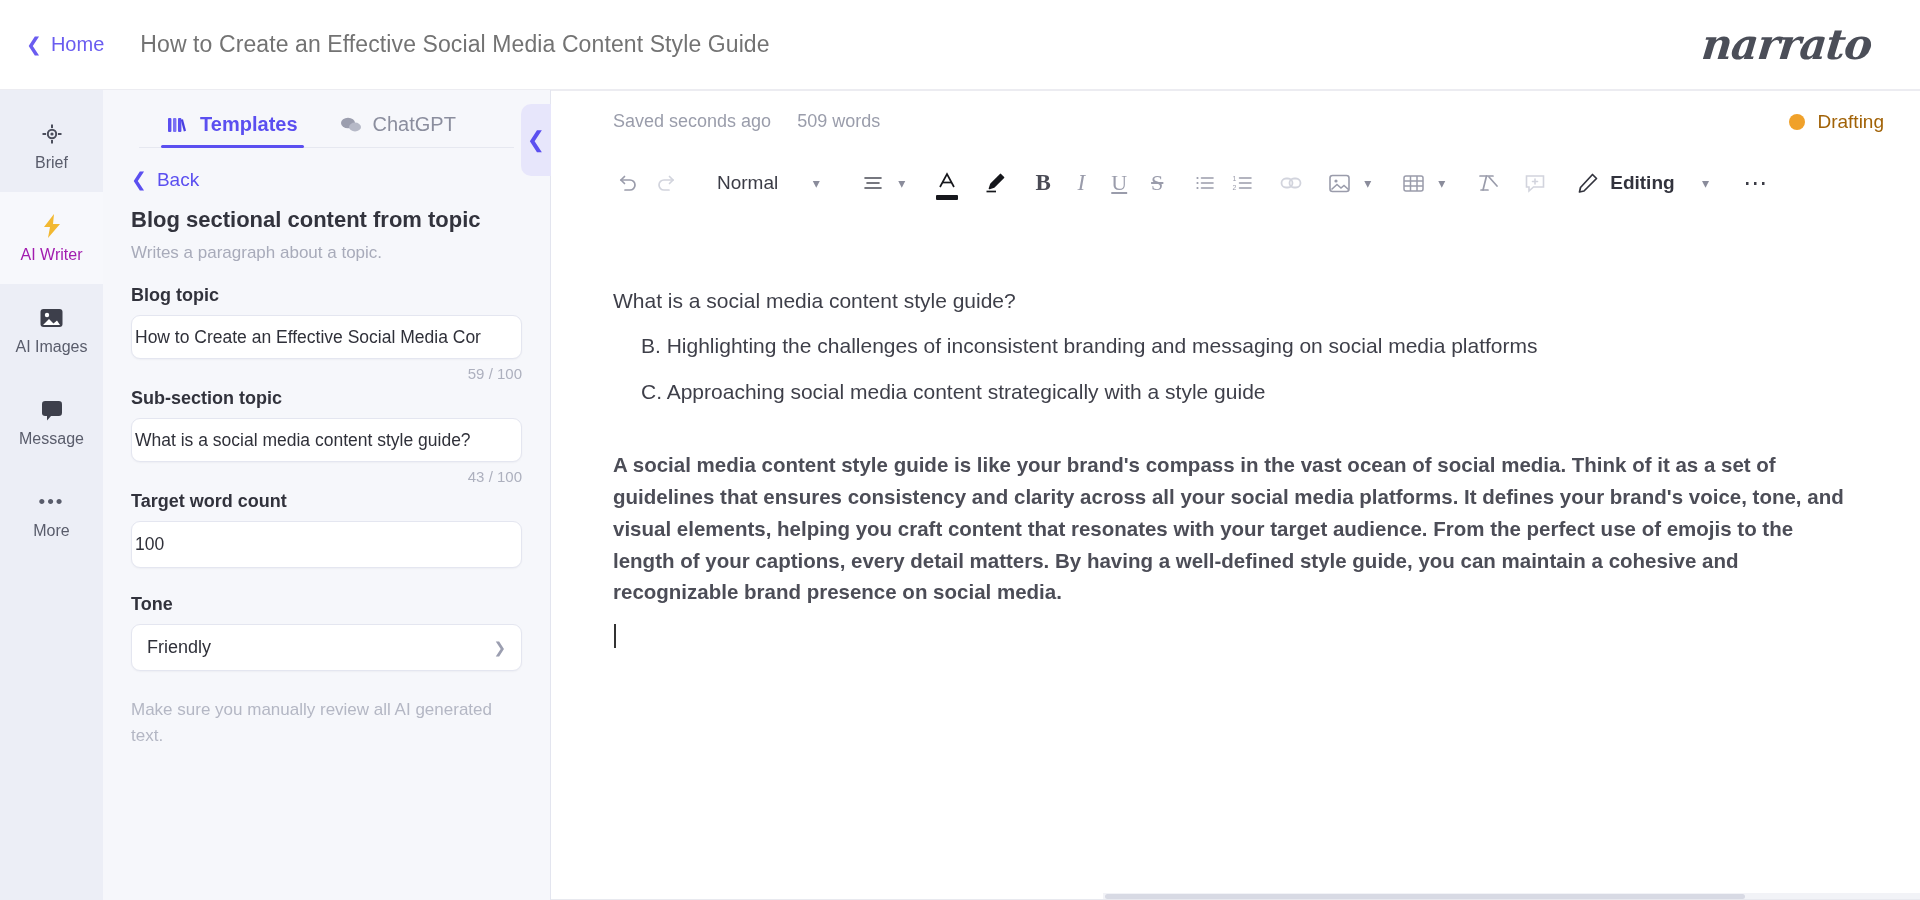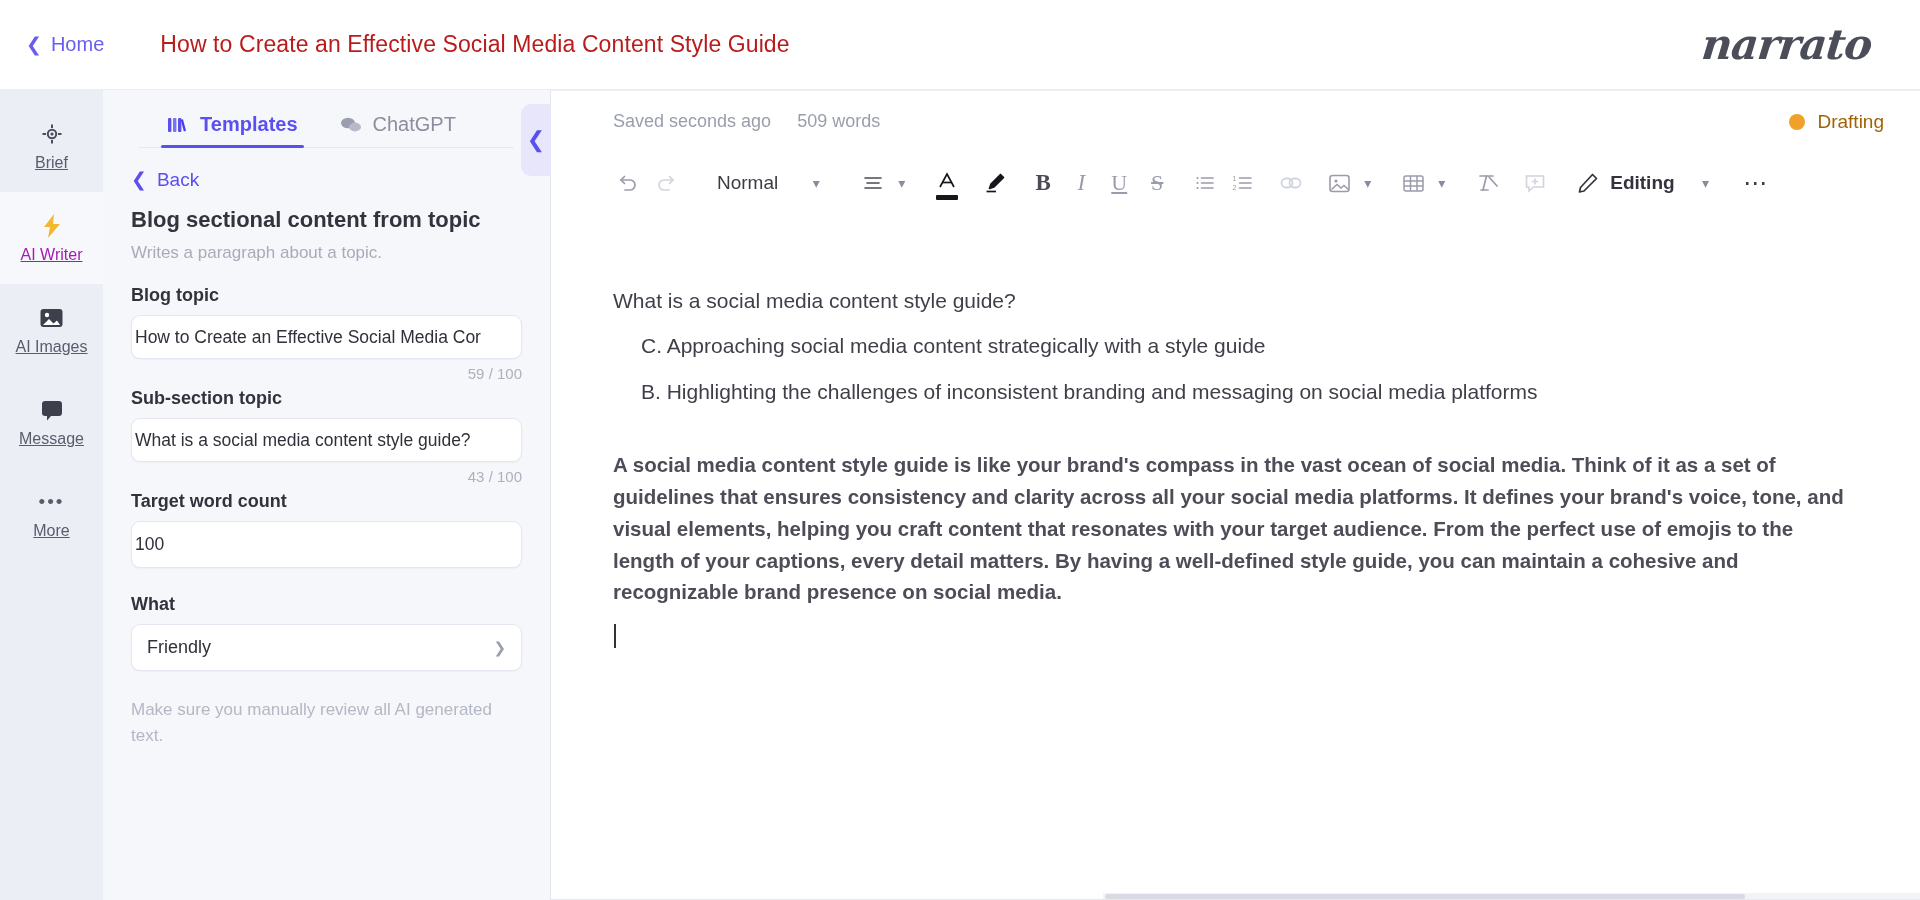--- a/index.html
+++ b/index.html
@@ -19,22 +19,22 @@
     border-bottom: 1px solid #ececf1;
     padding: 0 34px 0 18px;
   }
   .home-link {
     display: flex; align-items: center; gap: 9px;
     color: #6a5cf0; font-size: 20px; cursor: pointer;
     padding: 6px 8px;
   }
   .home-link .chev { font-size: 19px; line-height: 1; font-weight: 400; }
   .doc-title {
-    margin-left: 48px;
-    font-size: 23px; color: #b91c1c; font-weight: 500; letter-spacing: .1px;
+    margin-left: 28px;
+    font-size: 23px; color: #737373; font-weight: 500; letter-spacing: .1px;
   }
   .logo-wrap { margin-left: auto; padding-right: 14px; }
   .logo {
     font-family: "DejaVu Serif", serif;
     font-style: italic; font-weight: 700;
     font-size: 42px; color: #4b4e58;
     transform: skewX(-6deg);
     letter-spacing: -1px;
   }
 
@@ -53,21 +53,21 @@
     display: flex; flex-direction: column;
     align-items: center; justify-content: center;
     gap: 8px; cursor: pointer;
     color: #595c6b; font-size: 16px;
     position: relative;
   }
   .rail-item.active { background: #f7f8fc; color: #6257f0; }
   .rail-item.active .rail-label { color: #a21caf; }
   .rail-icon { width: 26px; height: 26px; display: flex; align-items: center; justify-content: center; }
   .rail-icon svg { display: block; }
-  .rail-label { font-size: 16px; line-height: 1; text-decoration: underline; }
+  .rail-label { font-size: 16px; line-height: 1; }
   .rail-item .dots { letter-spacing: 2px; font-size: 19px; line-height: .6; color: #595c6b; }
 
   
   .panel {
     width: 448px; flex: 0 0 448px;
     background: #f6f7fb;
     border-right: 1px solid #e3e5ef;
     display: flex; flex-direction: column;
     position: relative;
     align-items: center;
@@ -320,21 +320,21 @@
         <div class="text-input" placeholder="Enter blog topic">How to Create an Effective Social Media Cor</div>
         <div class="counter">59 / 100</div>
 
         <div class="field-label" style="margin-top:6px">Sub-section topic</div>
         <div class="text-input" placeholder="Enter sub-section topic">What is a social media content style guide?</div>
         <div class="counter">43 / 100</div>
 
         <div class="field-label" style="margin-top:6px">Target word count</div>
         <div class="text-input" style="height:47px" placeholder="100">100</div>
 
-        <div class="field-label lg">What</div>
+        <div class="field-label lg">Tone</div>
         <div class="select-box">
           <span>Friendly</span>
           <span class="chevd">❯</span>
         </div>
 
 
         <div class="note">Make sure you manually review all AI generated text.</div>
       </div>
 
       <div class="collapse-tab">
@@ -469,22 +469,22 @@
             </svg>
           </span>
           <span>Editing</span>
         </div>
         <div class="tb-chev" style="min-width:62px;text-align:center">▾</div>
         <div class="tb" style="font-size:24px;letter-spacing:1px;color:#3b3c46">⋯</div>
       </div>
 
       <div class="doc">
         <div class="doc-line">What is a social media content style guide?</div>
+        <div class="doc-sub">B. Highlighting the challenges of inconsistent branding and messaging on social media platforms</div>
         <div class="doc-sub">C. Approaching social media content strategically with a style guide</div>
-        <div class="doc-sub">B. Highlighting the challenges of inconsistent branding and messaging on social media platforms</div>
         <div class="doc-para">A social media content style guide is like your brand's compass in the vast ocean of social media. Think of it as a set of guidelines that ensures consistency and clarity across all your social media platforms. It defines your brand's voice, tone, and visual elements, helping you craft content that resonates with your target audience. From the perfect use of emojis to the length of your captions, every detail matters. By having a well-defined style guide, you can maintain a cohesive and recognizable brand presence on social media.</div>
         <div><span class="caret"></span></div>
         <div class="hscroll"></div>
         <div class="bottom-rule"></div>
       </div>
     </div>
   </div>
 </div>
 
 </body></html>

